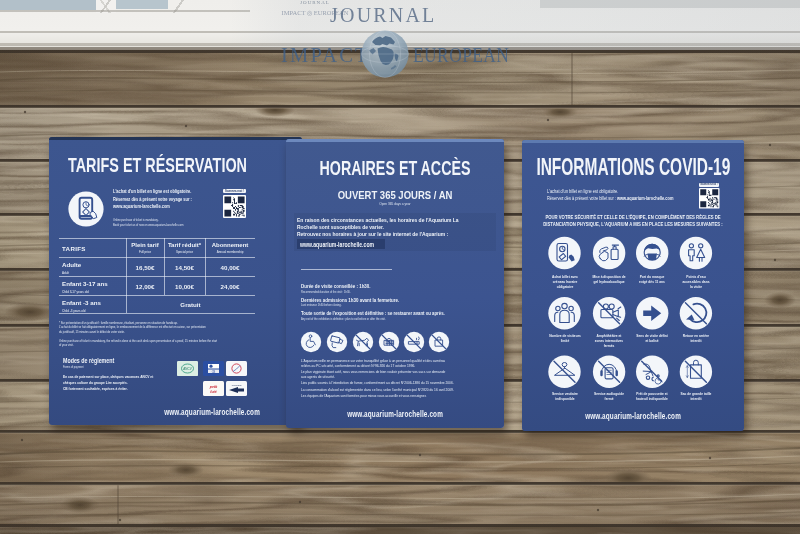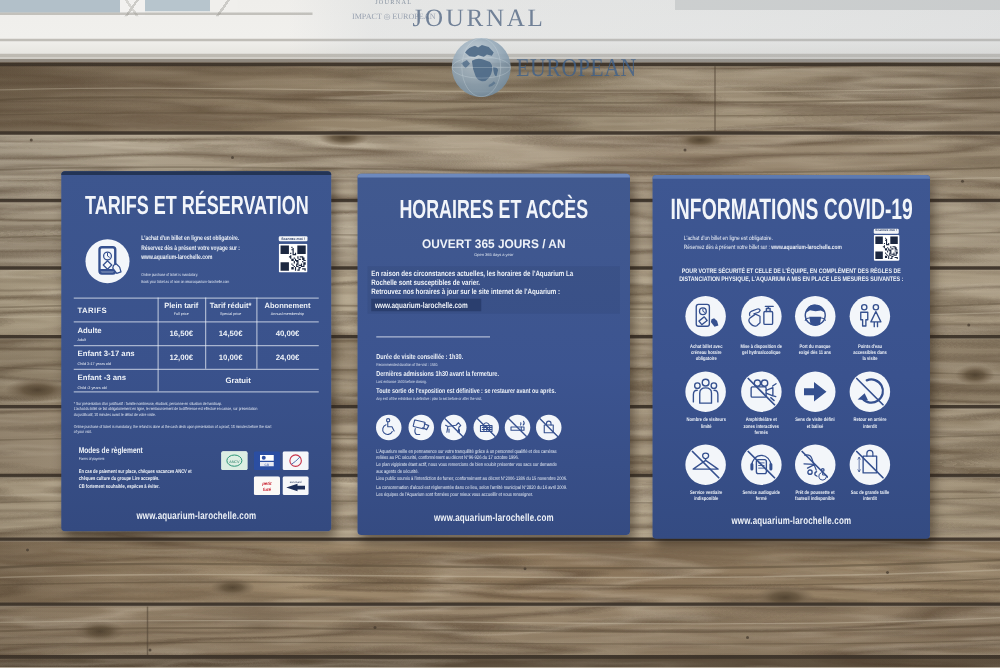--- a/index.html
+++ b/index.html
@@ -209,20 +209,21 @@
       <rect x="0" y="331.5" width="800" height="1"></rect>
       <rect x="0" y="382.5" width="800" height="1"></rect>
       <rect x="0" y="434.5" width="800" height="1"></rect>
     </g>
   </svg>
   </div>
 
   <div class="abs" style="left:0;top:50px;width:800px;height:484px;background:linear-gradient(90deg,rgba(60,48,34,.13) 0%,rgba(60,48,34,0) 12%,rgba(60,48,34,0) 86%,rgba(60,48,34,.08) 100%),linear-gradient(180deg,rgba(60,48,34,.10) 0%,rgba(60,48,34,0) 8%,rgba(60,48,34,0) 90%,rgba(50,40,28,.12) 100%),linear-gradient(0deg,rgba(158,152,144,.10),rgba(158,152,144,.10));"></div>
 
   <div class="abs" style="left:270px;top:44px;width:260px;height:22px;z-index:3;font-family:'Liberation Serif',serif;font-size:20.5px;color:rgba(62,96,138,.78);">
+    <span style="position:absolute;left:11px;top:0;letter-spacing:2.2px;">IMPACT</span>
     <span style="position:absolute;left:143px;top:0;letter-spacing:.5px;transform:scaleX(.85);transform-origin:0 0;display:inline-block;">EUROPEAN</span>
   </div>
   <svg class="abs" style="left:361px;top:30px;z-index:3;" width="48" height="48" viewBox="0 0 48 48">
     <defs>
       <radialGradient id="globeshade" cx="40%" cy="30%" r="80%">
         <stop offset="0%" stop-color="#c2cdd5"></stop>
         <stop offset="40%" stop-color="#9cafbe"></stop>
         <stop offset="100%" stop-color="#6d879c"></stop>
       </radialGradient>
     </defs>
@@ -240,21 +241,21 @@
       <path d="M.6 24h46.8"></path>
     </g>
   </svg>
 
   <svg width="0" height="0" style="position:absolute">
       <defs>
     <path id="qrp" d="M0 0h7v7h-7zM2 2h3v3h-3zM14 0h7v7h-7zM16 2h3v3h-3zM0 14h7v7h-7zM2 16h3v3h-3zM9 1h1v1h-1zM9 3h2v1h-2zM10 2h1v3h-1zM8 6h1v1h-1zM10 5h1v3h-1zM12 6h1v1h-1zM11 7h2v1h-2zM7 9h2v1h-2zM9 11h2v2h-2zM11 10h1v1h-1zM12 11h1v2h-1zM13 12h2v2h-2zM8 10h1v1h-1zM9 15h1v1h-1zM10 16h1v1h-1zM11 13h1v2h-1zM11 17h1v1h-1zM9 18h2v2h-2zM12 18h1v3h-1zM13 15h1v3h-1zM14 9h1v2h-1zM16 9h3v1h-3zM15 11h2v1h-2zM18 10h2v2h-2zM19 12h2v1h-2zM14 12h1v4h-1zM15 16h2v1h-2zM17 15h1v2h-1zM18 13h1v1h-1zM19 14h2v2h-2zM14 17h1v1h-1zM15 18h1v3h-1zM16 18h1v1h-1zM17 17h1v1h-1zM18 17h1v1h-1zM19 16h1v2h-1zM18 19h2v1h-2zM14 20h2v1h-2zM20 19h1v2h-1zM8 8h1v1h-1z"></path>
   </defs>
     </svg>
 
-  <div class="panel" id="p1" style="left:49px;top:137px;width:216px;height:288px;">
+  <div class="panel" id="p1" style="left:49px;top:137px;width:216px;height:288px;padding-left:37px;">
     <div class="abs" style="left:0;top:0;width:100%;height:3px;background:#233455;border-radius:3px 3px 0 0;"></div>
     <div class="nb" style="left:-22.5px;top:17.2px;width:261px;text-align:center;font-size:21px;line-height:1;transform-origin:center;transform:scaleX(.686);color:#f2f5fa;">TARIFS ET RÉSERVATION</div>
 
     <svg class="abs" style="left:18px;top:53px;" width="38" height="38" viewBox="0 0 38 38">
       <circle cx="19" cy="19" r="17.6" fill="#f3f6fa"></circle>
       <g fill="none" stroke="#35508f" stroke-linecap="round" stroke-linejoin="round">
         <rect x="12.6" y="7.8" width="12.6" height="21" rx="2" stroke-width="1.9"></rect>
         <circle cx="19" cy="14.8" r="3.1" stroke-width="1"></circle>
         <path d="M19 12.7v2.1l1.5 1" stroke-width=".8"></path>
         <rect x="16.6" y="19.6" width="4.8" height="4.8" transform="rotate(45 19 22)" stroke-width="1"></rect>

